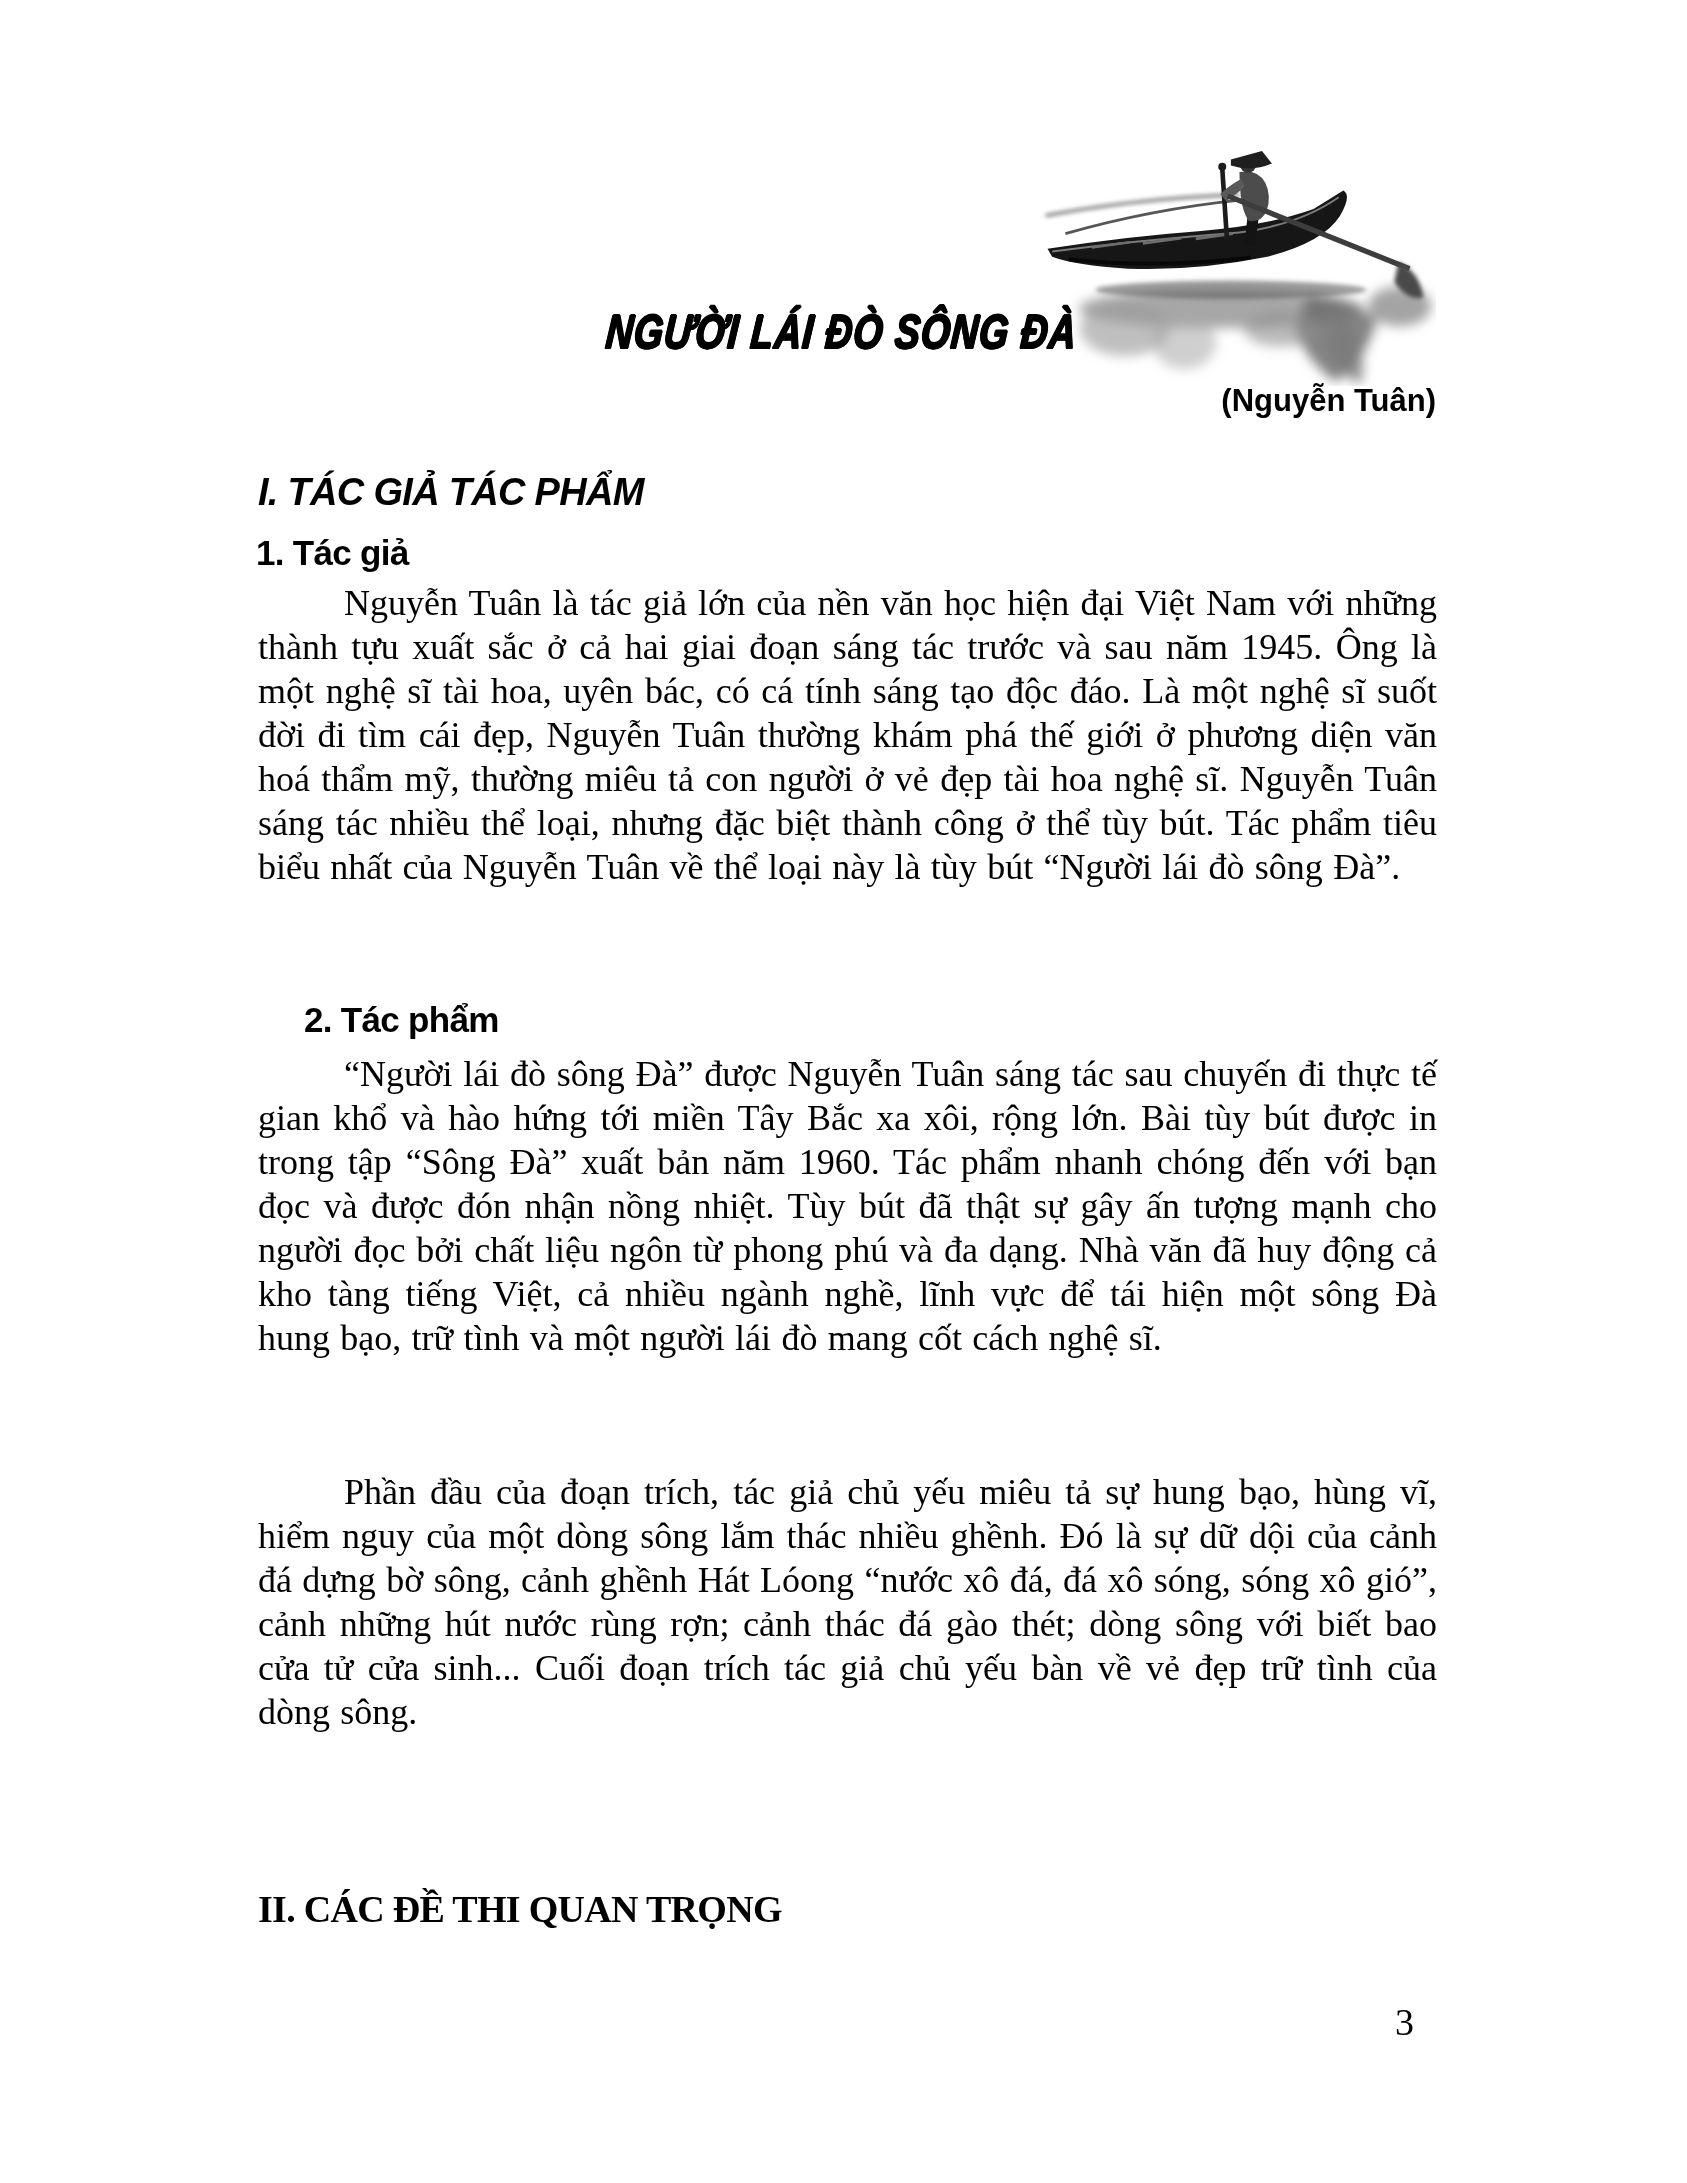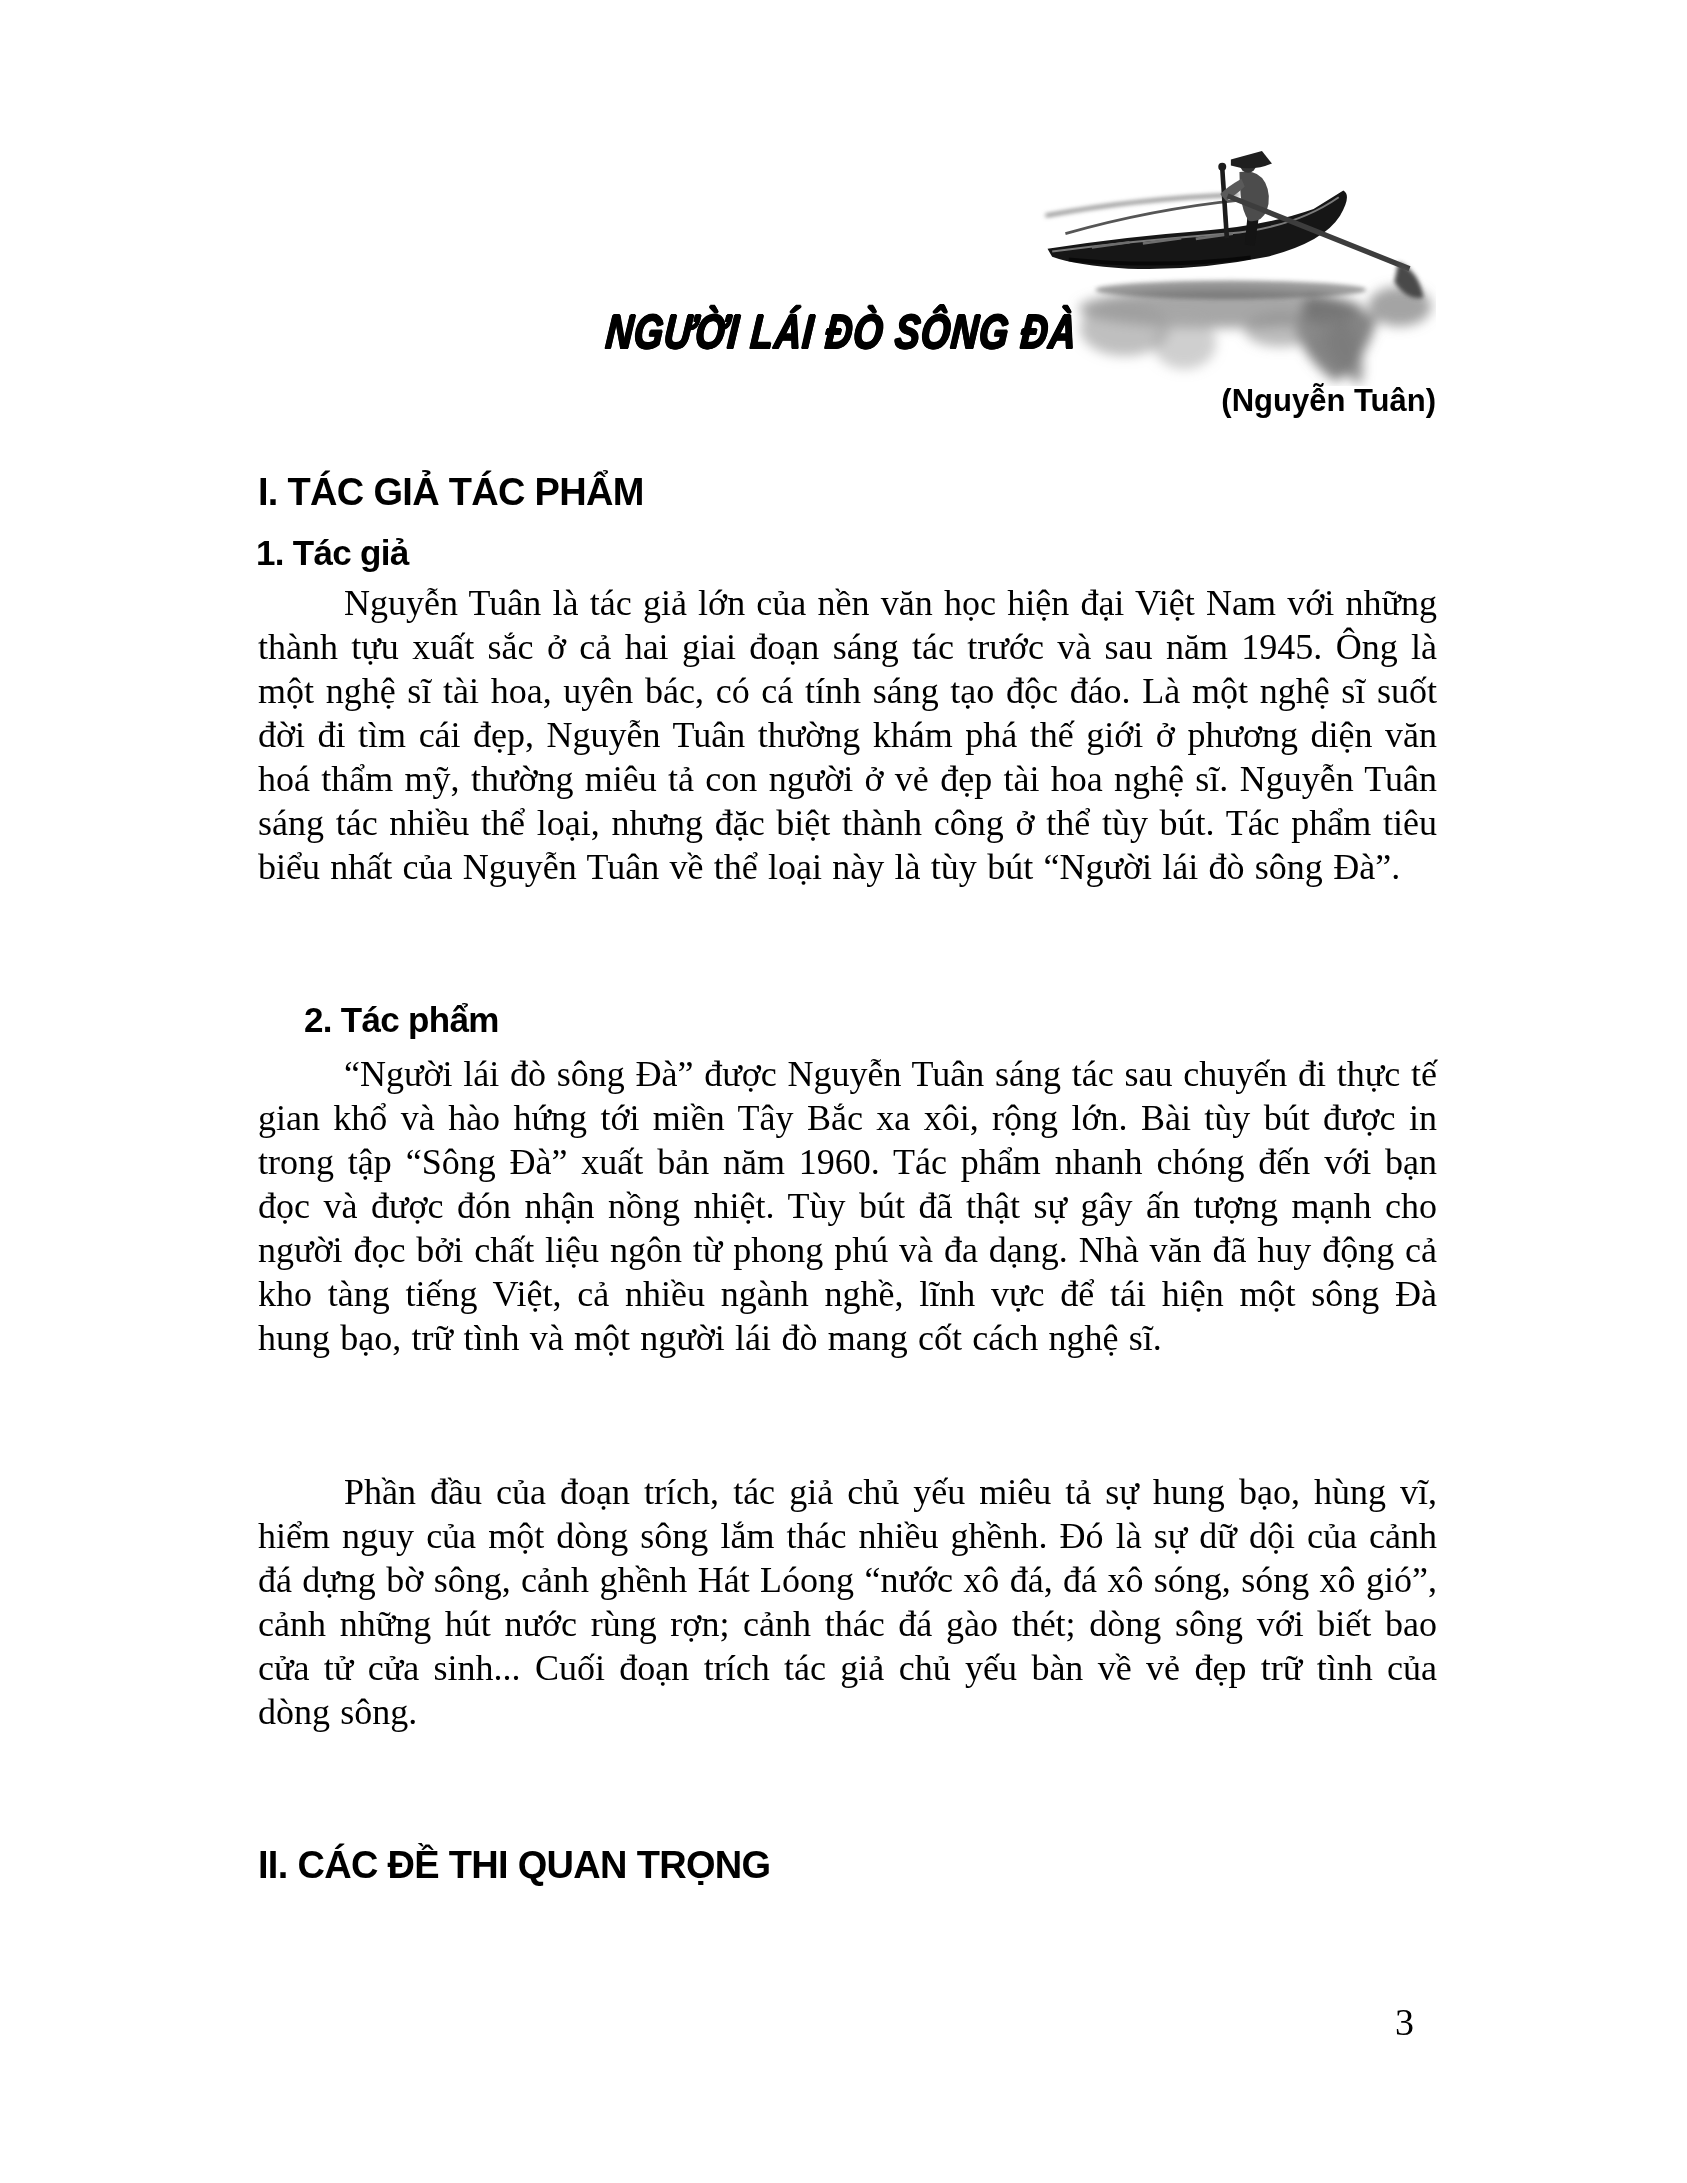--- a/index.html
+++ b/index.html
@@ -159,27 +159,27 @@
         <path d="M558 228 q32 14 38 54 q-26 4 -44 -24 z" fill="#4a4a4a" filter="url(#soft)"></path>
       </g>
     </svg>
   </div>
 
   <div class="doc-title">
     <span class="squeeze">NGƯỜI LÁI ĐÒ SÔNG ĐÀ</span>
   </div>
   <div class="doc-author">(Nguyễn Tuân)</div>
 
-  <div class="h-roman" style="top:471px;">I. TÁC GIẢ TÁC PHẨM</div>
+  <div class="h-roman" style="top:471px;font-style:italic;">I. TÁC GIẢ TÁC PHẨM</div>
 
   <div class="h-num" style="top:533px;">1. Tác giả</div>
   <div class="body-para" style="top:581px;">Nguyễn Tuân là tác giả lớn của nền văn học hiện đại Việt Nam với những thành tựu xuất sắc ở cả hai giai đoạn sáng tác trước và sau năm 1945. Ông là một nghệ sĩ tài hoa, uyên bác, có cá tính sáng tạo độc đáo. Là một nghệ sĩ suốt đời đi tìm cái đẹp, Nguyễn Tuân thường khám phá thế giới ở phương diện văn hoá thẩm mỹ, thường miêu tả con người ở vẻ đẹp tài hoa nghệ sĩ. Nguyễn Tuân sáng tác nhiều thể loại, nhưng đặc biệt thành công ở thể tùy bút. Tác phẩm tiêu biểu nhất của Nguyễn Tuân về thể loại này là tùy bút “Người lái đò sông Đà”.</div>
 
   <div class="h-num" style="top:1000px;margin-left:48px;">2. Tác phẩm</div>
   <div class="body-para" style="top:1052px;">“Người lái đò sông Đà” được Nguyễn Tuân sáng tác sau chuyến đi thực tế gian khổ và hào hứng tới miền Tây Bắc xa xôi, rộng lớn. Bài tùy bút được in trong tập “Sông Đà” xuất bản năm 1960. Tác phẩm nhanh chóng đến với bạn đọc và được đón nhận nồng nhiệt. Tùy bút đã thật sự gây ấn tượng mạnh cho người đọc bởi chất liệu ngôn từ phong phú và đa dạng. Nhà văn đã huy động cả kho tàng tiếng Việt, cả nhiều ngành nghề, lĩnh vực để tái hiện một sông Đà hung bạo, trữ tình và một người lái đò mang cốt cách nghệ sĩ.</div>
   <div class="body-para" style="top:1470px;">Phần đầu của đoạn trích, tác giả chủ yếu miêu tả sự hung bạo, hùng vĩ, hiểm nguy của một dòng sông lắm thác nhiều ghềnh. Đó là sự dữ dội của cảnh đá dựng bờ sông, cảnh ghềnh Hát Lóong “nước xô đá, đá xô sóng, sóng xô gió”, cảnh những hút nước rùng rợn; cảnh thác đá gào thét; dòng sông với biết bao cửa tử cửa sinh... Cuối đoạn trích tác giả chủ yếu bàn về vẻ đẹp trữ tình của dòng sông.</div>
 
-  <div class="h-roman" style="top:1844px;">II. CÁC ĐỀ THI QUAN TRỌNG</div>
+  <div class="h-roman" style="top:1888px;font-family:Liberation Serif, serif;">II. CÁC ĐỀ THI QUAN TRỌNG</div>
 
   <div class="page-number">3</div>
 
 </div>
 
 
 </body></html>

